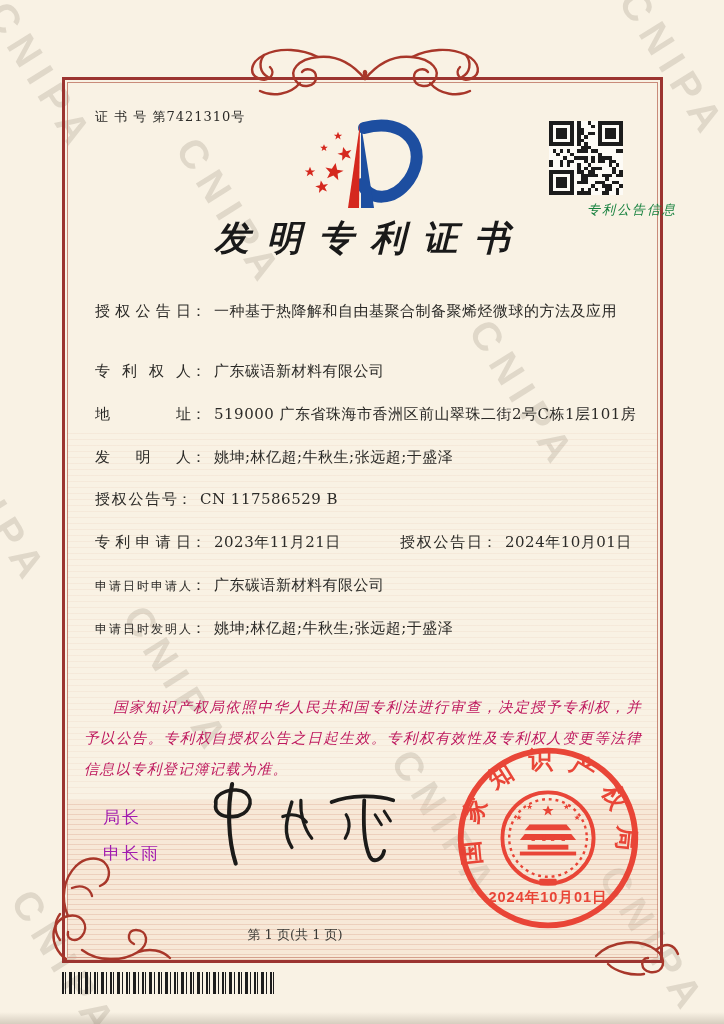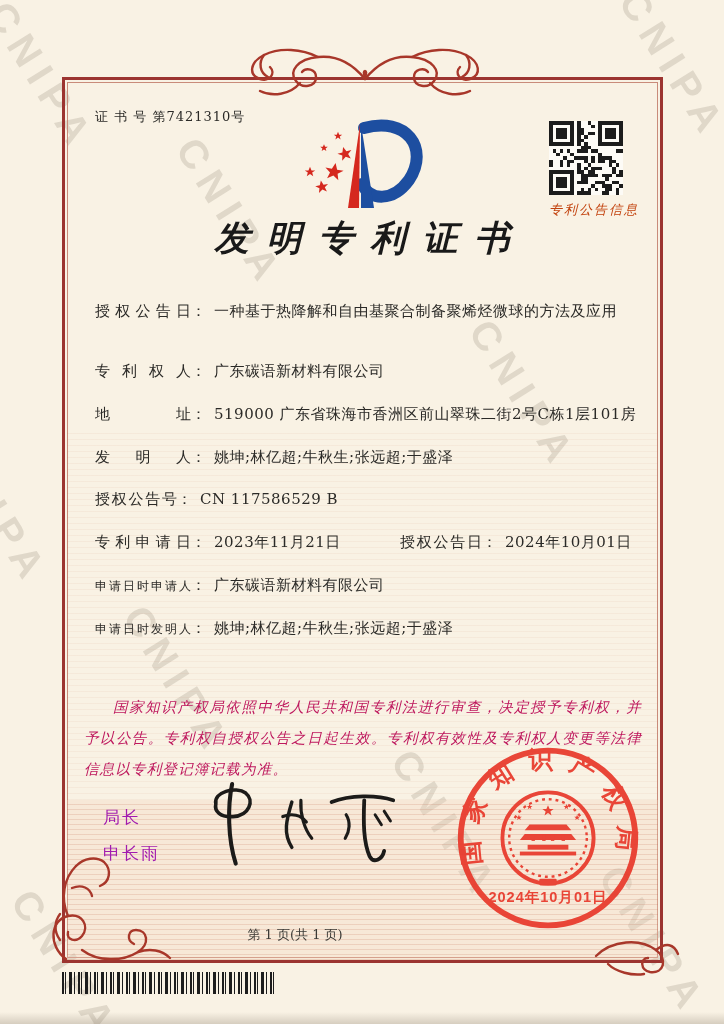--- a/index.html
+++ b/index.html
@@ -24,22 +24,22 @@
       background-image:repeating-linear-gradient(0deg,rgba(188,98,70,.18) 0 1px,transparent 1px 5px);}
 
   .ornament{position:absolute;}
   .ornament path{stroke:#a8372a;stroke-width:2.4;fill:none;stroke-linecap:round;}
 
   
   .cert-no{position:absolute;left:95px;top:108px;font-size:13px;letter-spacing:1px;}
   .logo{position:absolute;left:288px;top:114px;}
   .qr{position:absolute;left:549px;top:121px;width:74px;height:74px;background:#fdfbf6;}
   .qr svg{width:100%;height:100%;display:block;}
-  .qr-caption{position:absolute;left:524px;top:201px;width:140px;text-align:center;
-      font-size:13px;font-style:italic;color:#c2410c;letter-spacing:2px;}
+  .qr-caption{position:absolute;left:562px;top:201px;width:140px;text-align:center;
+      font-size:13px;font-style:italic;color:#15803d;letter-spacing:2px;}
   .title{position:absolute;left:0;top:215px;width:724px;text-align:center;
       font-size:35px;font-weight:bold;letter-spacing:17px;color:#191919;}
   .title span{margin-right:-17px;font-style:italic;}
 
   
   .rows{position:absolute;left:95px;top:295px;width:548px;font-size:15px;}
   .row{position:absolute;left:0;width:548px;white-space:nowrap;}
   .lab{display:inline-block;width:96px;text-align:justify;text-align-last:justify;vertical-align:bottom;}
   .row.small .lab{font-size:12px;}
   .colon{display:inline-block;margin-right:8px;}

